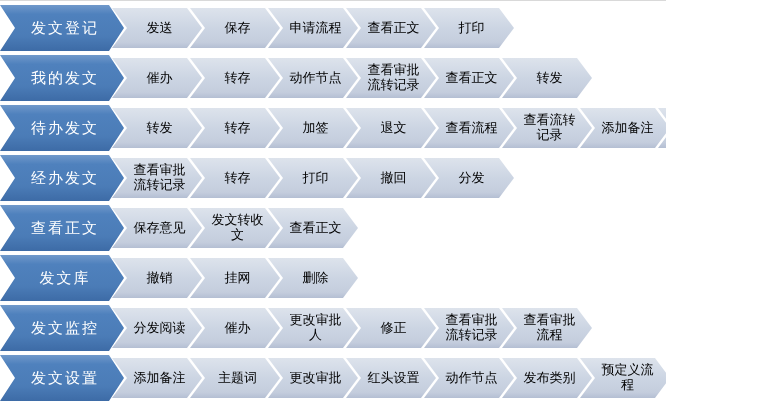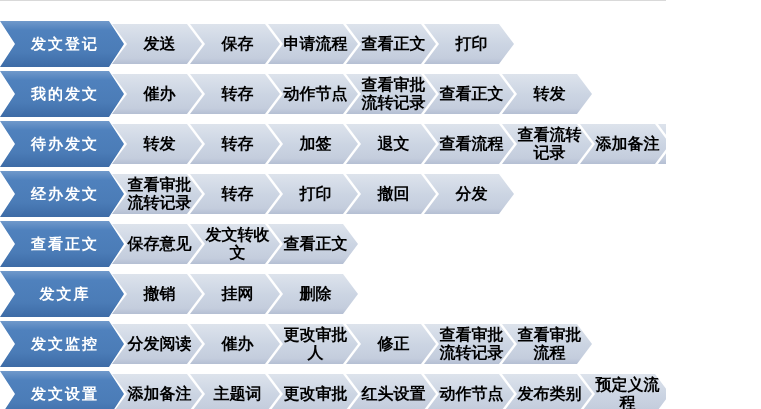--- a/index.html
+++ b/index.html
@@ -10,24 +10,23 @@
     --step-text:#000000;
     --background:#ffffff;
     --hairline:#d9d9d9;
   }
   html,body{margin:0;padding:0;background:#fff;}
   .canvas{
     width:666px;height:409px;
     box-sizing:border-box;
     background:var(--background);
     border-top:1px solid var(--hairline);
-    padding-top:20px;
+    padding-top:4px;
     font-family:"Liberation Sans", sans-serif;
     overflow:hidden;
-    font-weight:bold;
   }
   .row{
     display:flex;
     align-items:center;
     height:46px;
     margin-bottom:4px;
   }
   .chev{
     flex:none;
     display:flex;
@@ -47,21 +46,21 @@
     letter-spacing:2px;
     white-space:nowrap;
   }
   .step{
     width:90px;
     height:40px;
     margin-left:-12px;
     padding:0 9px 0 14px;
     background:linear-gradient(180deg,#dde3ec 0%, var(--step-fill) 50%, #c4cddd 86%, #b4bfd3 100%);
     color:var(--step-text);
-    font-size:16px;
+    font-size:13px;
     line-height:1.15;
     white-space:pre-line;
   }
 </style>
 </head>
 <body>
 
 <div class="canvas">
 
   <div class="row">

